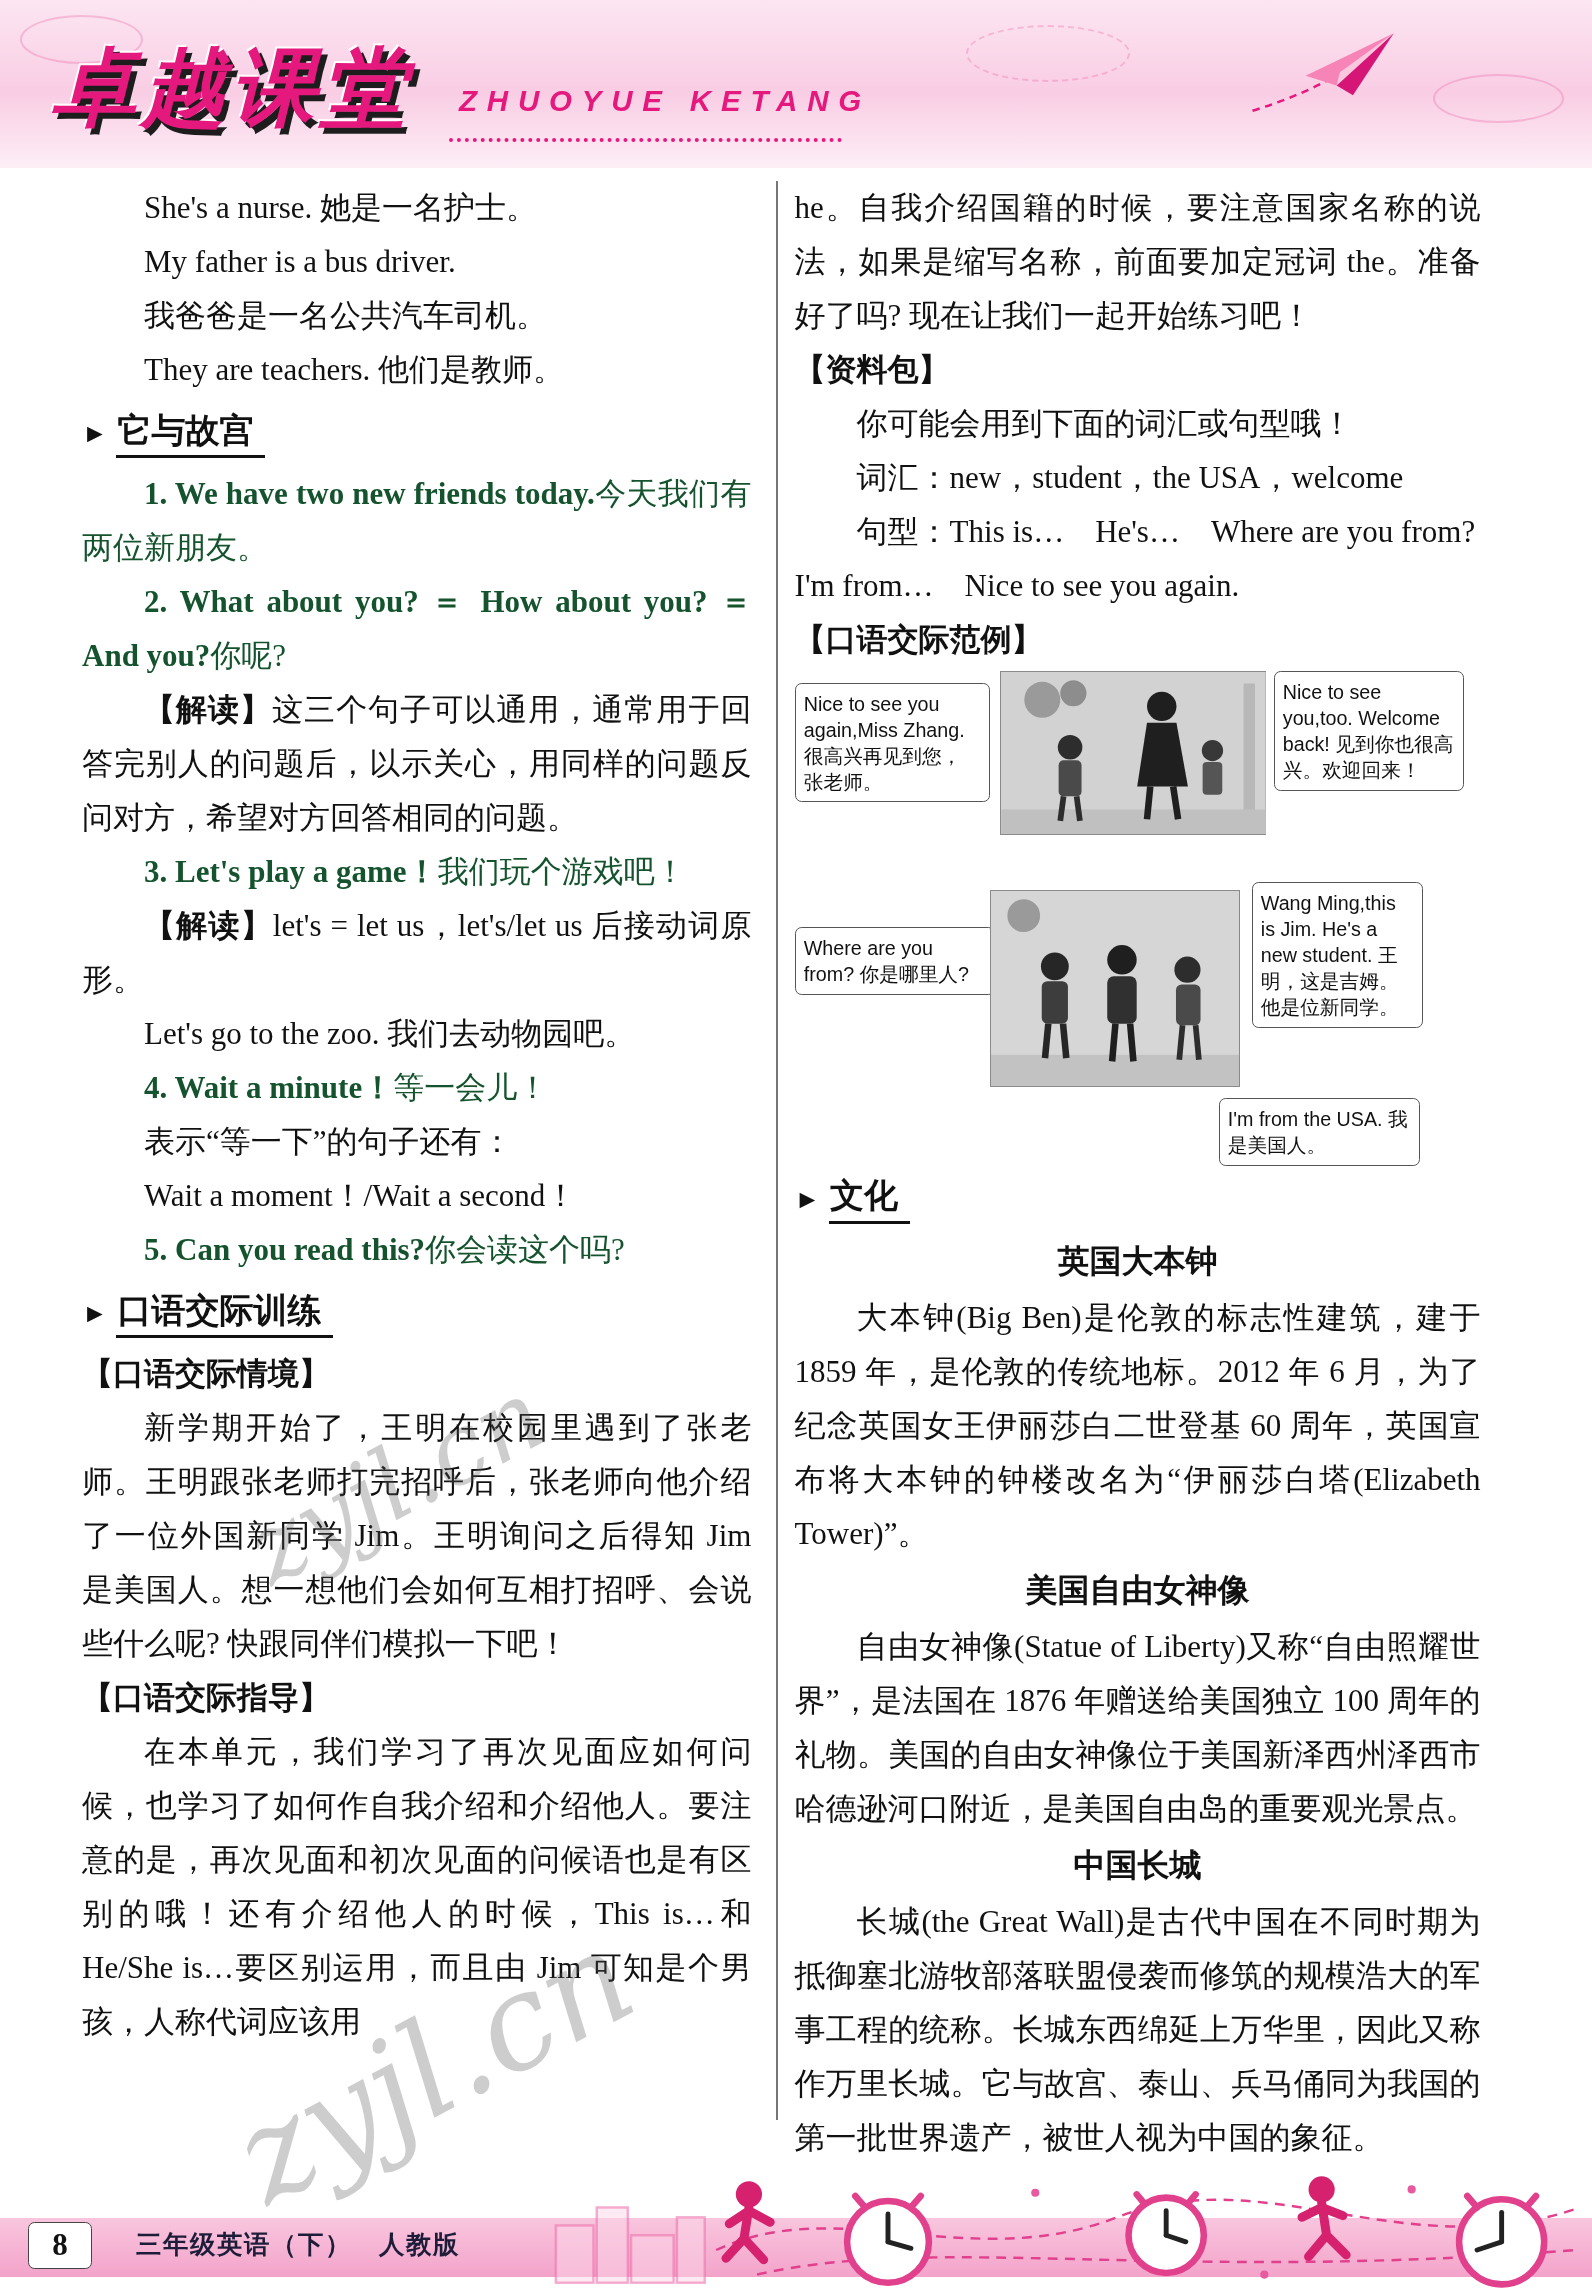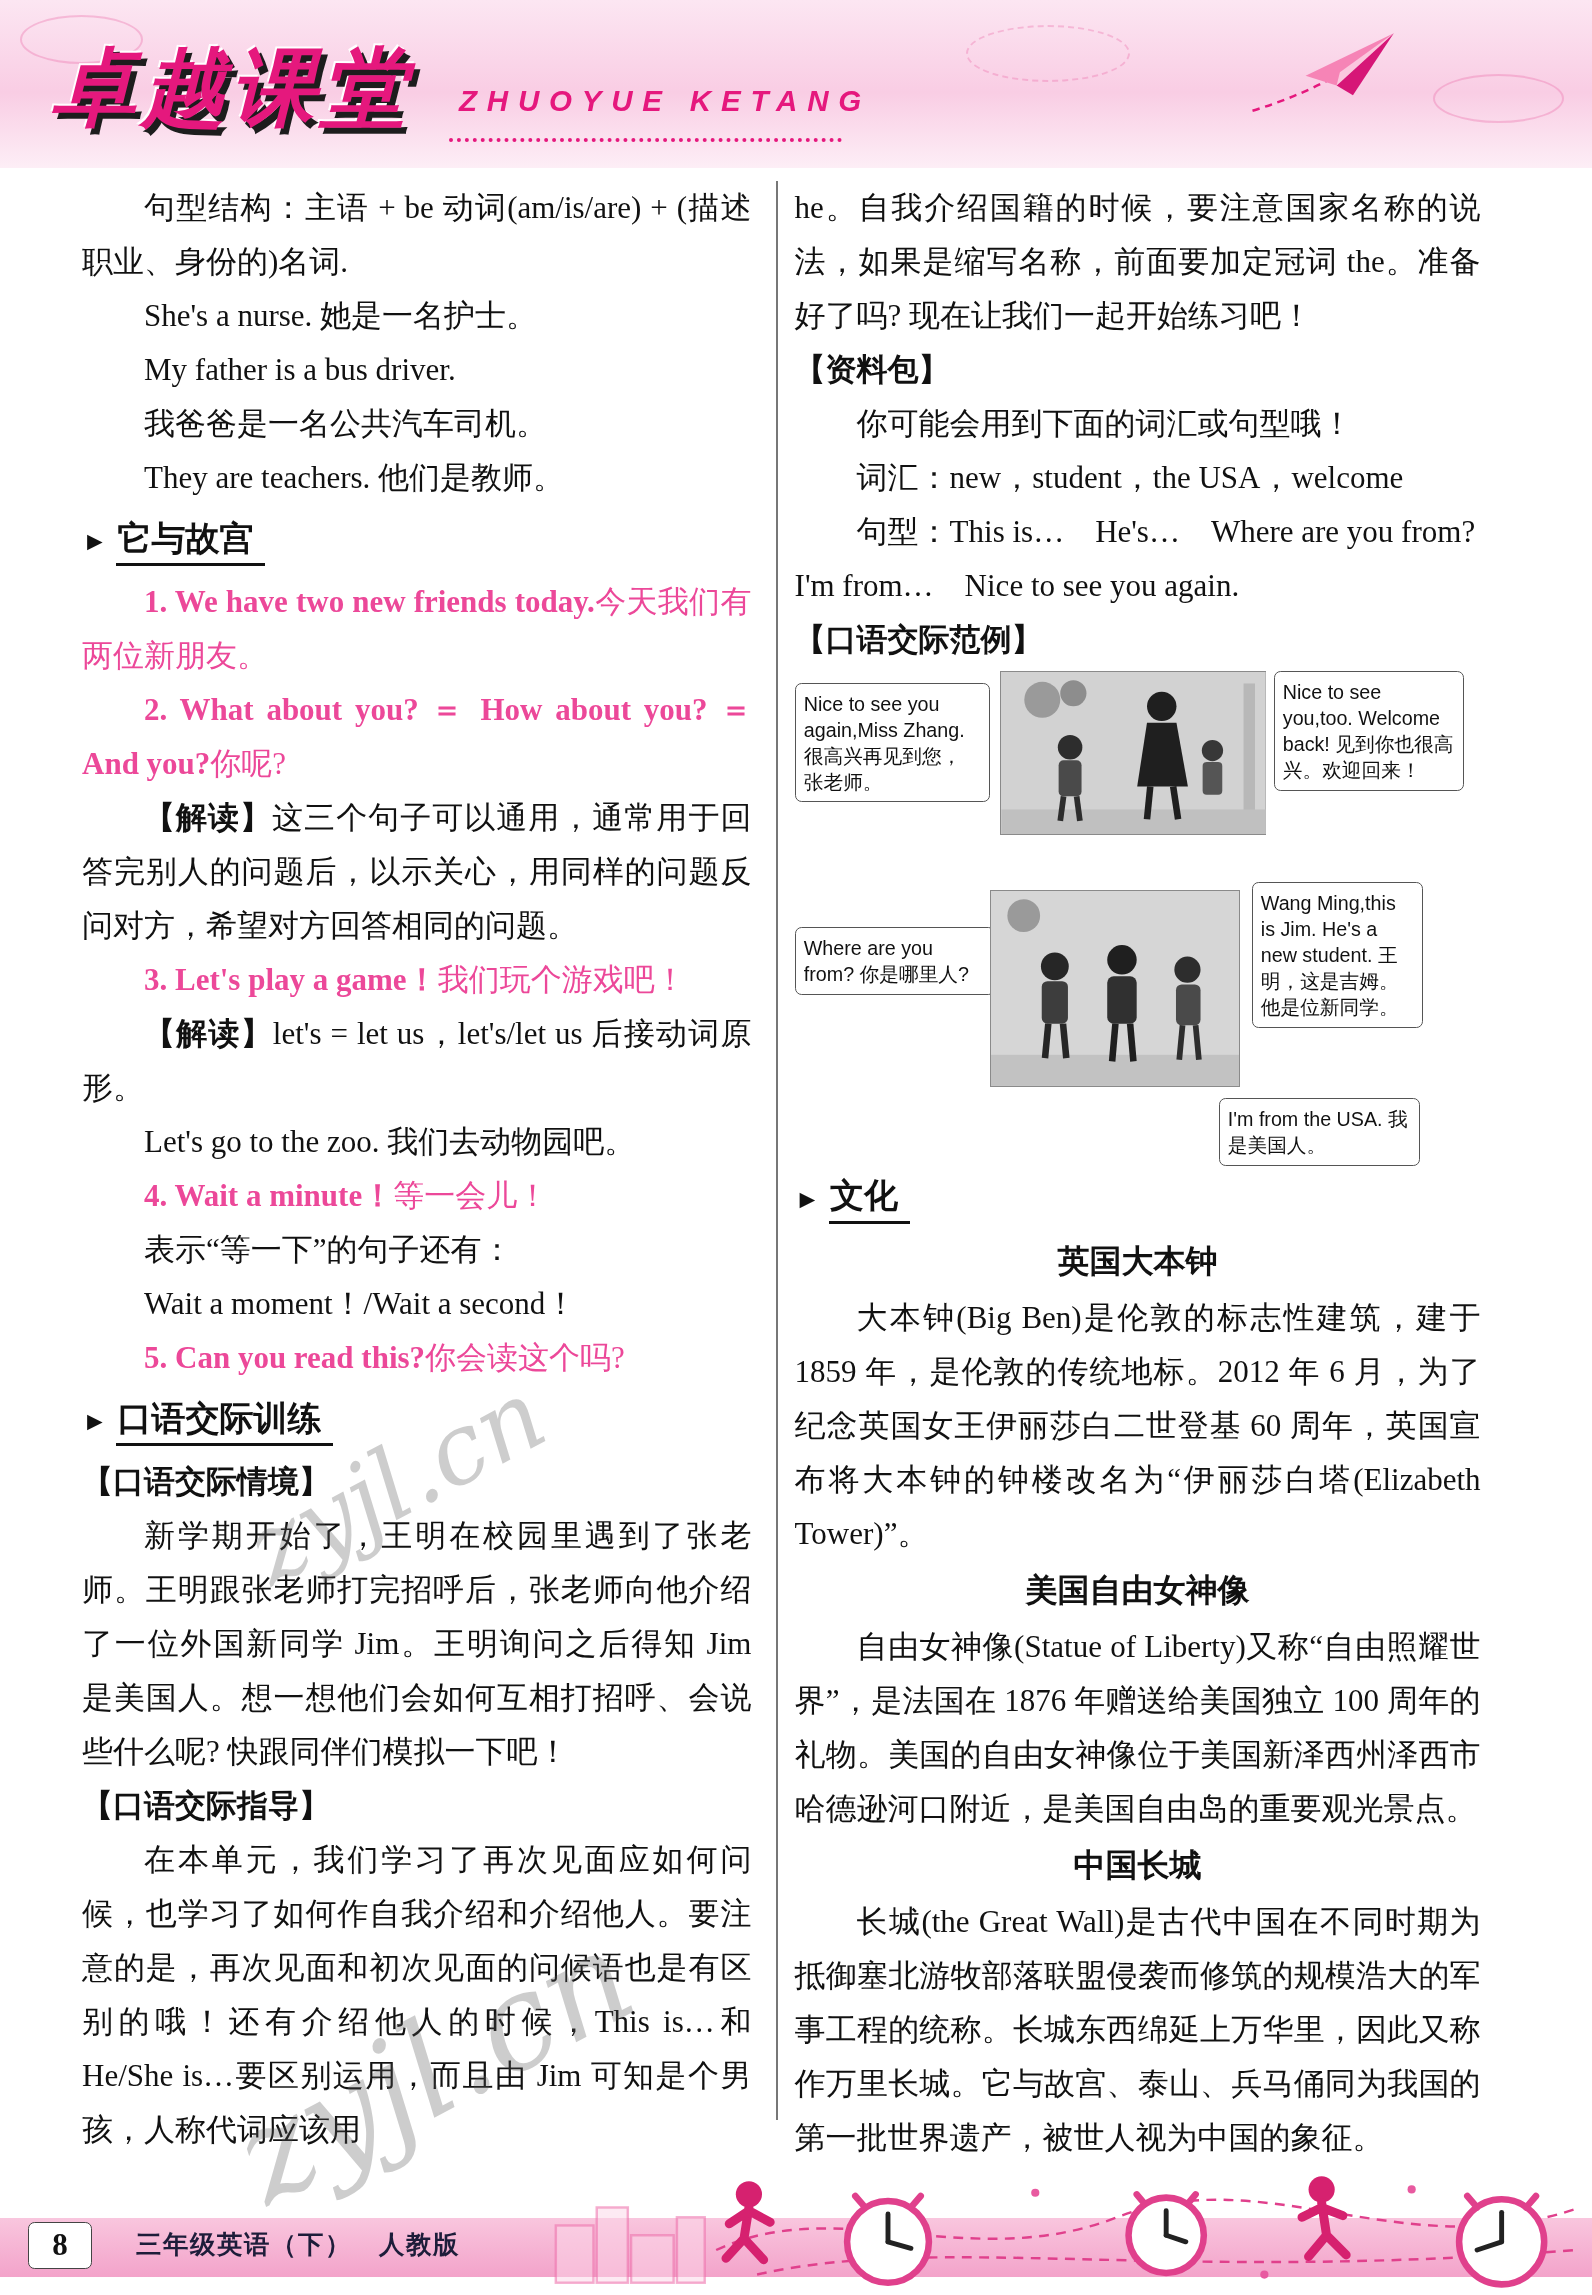--- a/index.html
+++ b/index.html
@@ -40,21 +40,21 @@
 
   
   .content { position:absolute; top:174px; left:0; right:0; bottom:135px; padding:6.6px 78px 0 82px; }
   .columns { display:flex; height:100%; }
   .col-left  { width:694px; padding-right:24.6px; }
   .divider   { width:1.6px; background:#777; height:98%; }
   .col-right { width:703px; padding-left:17px; }
 
   p.line { font-size:31px; line-height:54px; text-align:justify; }
   .indent { text-indent:2em; }
-  .pink { color:#ec4899; }
+  .pink { color:#14532d; }
   .pink .en { font-weight:bold; }
   .blabel { font-weight:bold; }
 
   .sec-header { margin:13px 0 8.2px; display:flex; align-items:center; }
   .sec-header .tri { font-size:26px; margin-right:8.2px; line-height:1; }
   .sec-header .t {
     font-size:34px; font-weight:bold; line-height:1.25;
     border-bottom:3.3px solid #111; padding:0 11.5px 3.3px 1.6px;
   }
   .sub-head { text-align:center; font-weight:bold; font-size:32px; line-height:59px; }
@@ -112,21 +112,20 @@
         <polygon points="178,10 108,74 128,86" fill="#d61677"></polygon>
         <polygon points="178,10 108,74 112,58" fill="#ffffff" opacity="0.55"></polygon>
       </svg>
     </div>
   </div>
 
   <div class="content">
     <div class="columns">
 
       <div class="col-left">
-        <p class="line indent">句型结构：主语 + be 动词(am/is/are) + (描述职业、身份的)名词.</p>
         <p class="line indent">She's a nurse. 她是一名护士。</p>
         <p class="line indent">My father is a bus driver.</p>
         <p class="line indent">我爸爸是一名公共汽车司机。</p>
         <p class="line indent">They are teachers. 他们是教师。</p>
 
         <div class="sec-header">
           <span class="tri">►</span>
           <span class="t">它与故宫</span>
         </div>
 

